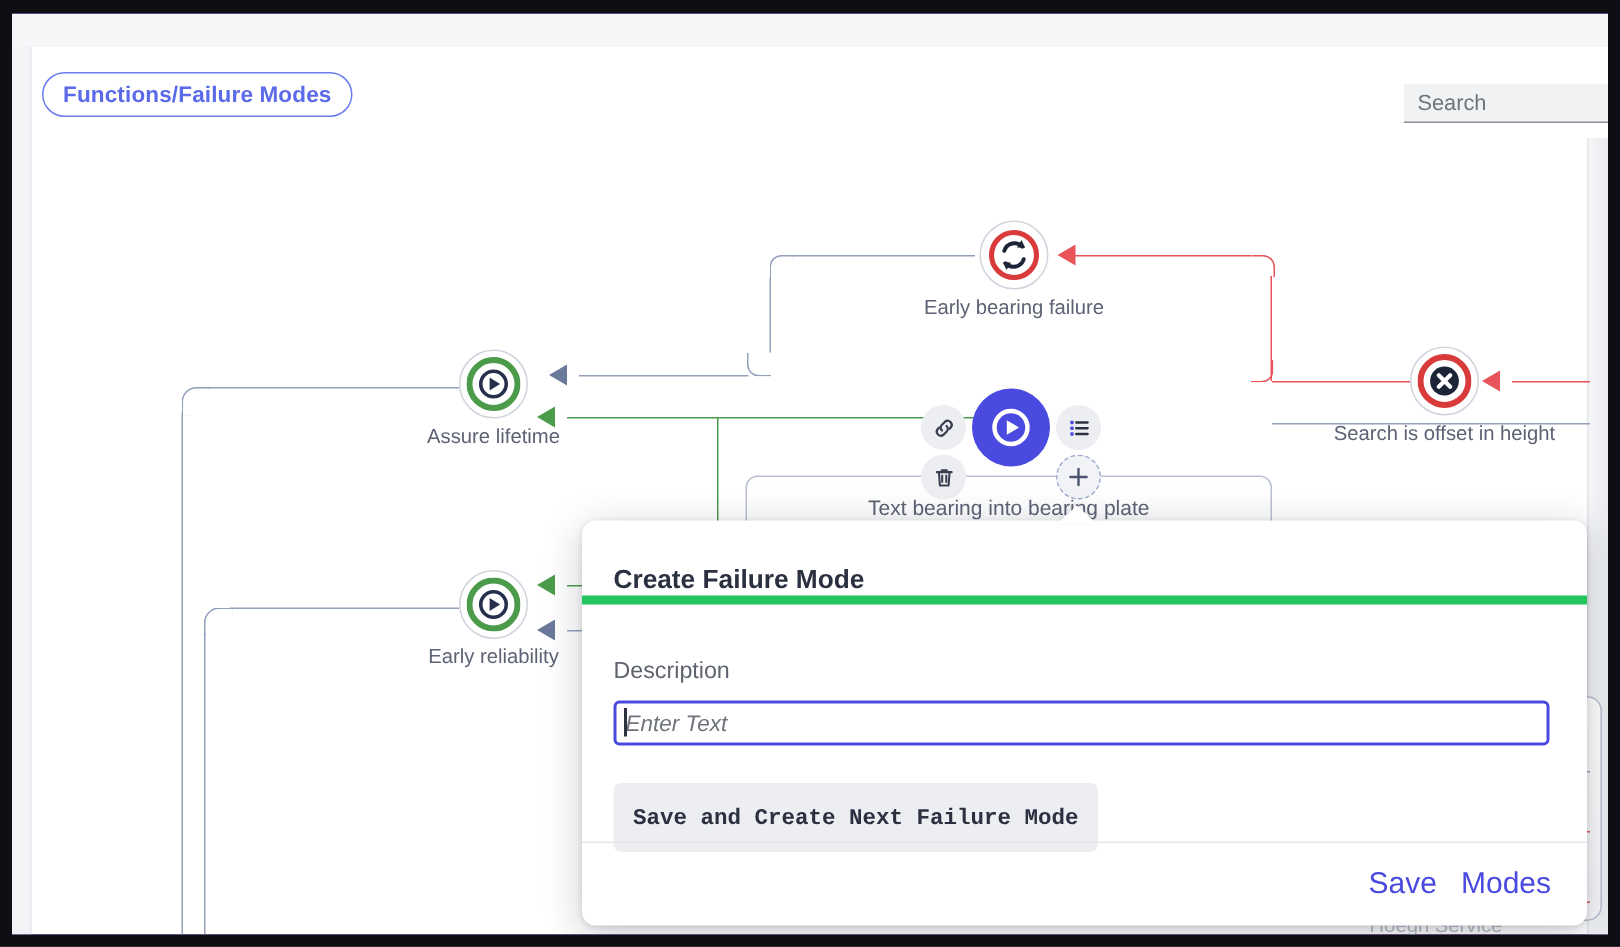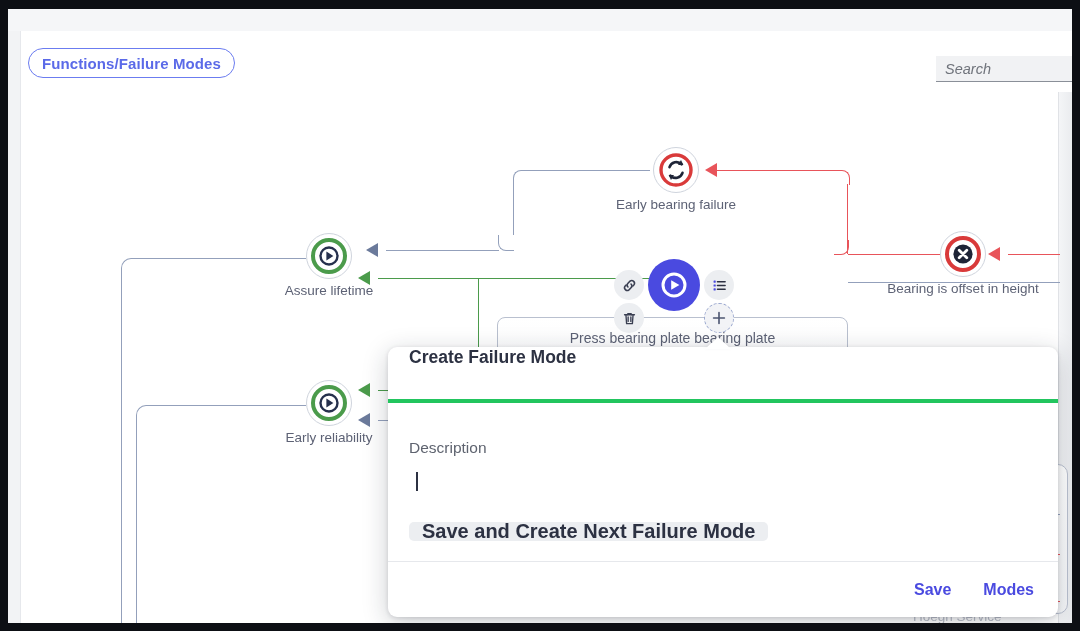--- a/index.html
+++ b/index.html
@@ -80,21 +80,20 @@
     width: 150px; height: 26px;
     background: #f1f2f4;
     border-bottom: 1px solid #8a8f98;
     box-sizing: border-box;
     display: flex;
     align-items: center;
   }
   .search-box .ph {
     margin-left: 9px;
     font-size: 14.5px;
-    font-style: italic;
     color: #6f737b;
   }
 
   
   .canvas {
     position: absolute;
     left: 0; top: 83px;
     width: 1064px; height: 531px;
     background: #ffffff;
     overflow: hidden;
@@ -239,24 +238,24 @@
     border-right: 13px solid transparent;
     border-bottom: 12px solid #ffffff;
     transform: translateX(-50%);
     z-index: 41;
     filter: drop-shadow(0 -2px 2px rgba(25,30,45,.10));
   }
   .dlg-header {
     position: absolute;
     left: 0; top: 0;
     width: 670px; height: 56px;
-    border-bottom: 4px solid #22c55e;
-    box-sizing: border-box;
-    display: flex;
-    align-items: flex-start;
+    border-bottom: 6px solid #22c55e;
+    box-sizing: border-box;
+    display: flex;
+    align-items: flex-end;
   }
   .dlg-title {
     margin-left: 21px;
     font-size: 17.5px;
     font-weight: bold;
     color: #2c3142;
   }
   .dlg-body {
     position: absolute;
     left: 0; top: 64px;
@@ -287,50 +286,50 @@
   .caret-bar {
     position: absolute;
     left: 28px; top: 61px;
     width: 1.5px; height: 19px;
     background: #2c3142;
     z-index: 3;
   }
   .dlg-secondary-btn {
     position: absolute;
     left: 21px; top: 111px;
-    height: 19px;
+    height: 46px;
     padding: 0 13px;
     display: flex;
     align-items: center;
     background: #eceef1;
     border: none;
     border-radius: 5px;
-    font-family: Liberation Sans, sans-serif;
-    font-size: 20px;
+    font-family: Liberation Mono, monospace;
+    font-size: 15px;
     font-weight: bold;
     color: #2c3142;
     cursor: pointer;
     white-space: nowrap;
   }
   .dlg-footer {
     position: absolute;
     left: 0; top: 214px;
     width: 670px; height: 56px;
     border-top: 1px solid #e6e8ec;
     box-sizing: border-box;
     display: flex;
     align-items: center;
     justify-content: flex-end;
   }
   .dlg-link {
-    font-size: 16px;
-    font-weight: bold;
+    font-size: 20px;
+    font-weight: normal;
     color: #4a4ae0;
     cursor: pointer;
-    margin-left: 32px;
+    margin-left: 16px;
   }
   .dlg-link:last-child { margin-right: 24px; }
 </style>
 </head>
 <body>
 
 <div id="frame">
   <div id="app">
 
     <div class="top-strip"></div>
@@ -384,21 +383,21 @@
       <div class="ln v c-gray" style="left:113px; top:183px; height:348px;"></div>
 
       <div class="elbow" style="left:128px; top:313px; width:18px; height:18px; border-left:1.6px solid #93a0bb; border-top:1.6px solid #93a0bb; border-top-left-radius:10px;"></div>
       <div class="ln h c-gray" style="left:145px; top:313px; width:153px;"></div>
       <div class="ln v c-gray" style="left:128px; top:330px; height:201px;"></div>
 
       <div class="ln h c-gray" style="left:370px; top:328px; width:100px;"></div>
       <div class="arrow left" style="left:350px; top:321px; border-right-color:#6b7a9b;"></div>
 
       <div class="activity-box" style="left:489px; top:225px; width:351px; height:90px;">
-        <span class="t">Press bearing plate bearing plate</span>
+        <span class="t">Text bearing into bearing plate</span>
       </div>
 
       <div class="activity-box" style="left:420px; top:372px; width:640px; height:150px; border-radius:10px;"></div>
 
       <span class="ghost-text" style="left:905px; top:517px;">Hoegh Service</span>
 
       <div class="ln h c-gray" style="left:1000px; top:422px; width:52px;"></div>
       <div class="ln h c-red" style="left:1000px; top:462px; width:52px;"></div>
       <div class="ln h c-red" style="left:1000px; top:509px; width:52px;"></div>
 
@@ -431,21 +430,21 @@
 
       <div class="node" style="left:932px; top:139px; width:46px; height:46px;">
         <div class="ring">
           <svg width="36" height="36" viewBox="0 0 36 36">
             <circle cx="18" cy="18" r="16" fill="none" stroke="#d93a3a" stroke-width="4"></circle>
             <circle cx="18" cy="18" r="11" fill="#ffffff"></circle>
             <circle cx="18" cy="18" r="9.6" fill="#1e2437"></circle>
             <path d="M14.2 14.2 L21.8 21.8 M21.8 14.2 L14.2 21.8" stroke="#ffffff" stroke-width="2.8" stroke-linecap="round"></path>
           </svg>
         </div>
-        <span class="label">Bearing is offset in height</span>
+        <span class="label">Search is offset in height</span>
       </div>
 
       <div class="node" style="left:298px; top:288px; width:46px; height:46px;">
         <div class="ring green">
           <svg width="36" height="36" viewBox="0 0 36 36">
             <circle cx="18" cy="18" r="16" fill="none" stroke="#4b9b4b" stroke-width="4"></circle>
             <circle cx="18" cy="18" r="11" fill="#ffffff"></circle>
             <circle cx="18" cy="18" r="8.5" fill="none" stroke="#26304d" stroke-width="2.4"></circle>
             <path d="M15.4 13.6 L22.4 18 L15.4 22.4 Z" fill="#26304d"></path>
           </svg>
@@ -508,20 +507,21 @@
     <div class="dialog-caret"></div>
     <div class="dialog">
 
       <div class="dlg-header">
         <span class="dlg-title">Create Failure Mode</span>
       </div>
 
       <div class="dlg-body">
         <span class="dlg-field-label">Description</span>
         <span class="caret-bar"></span>
+        <input class="dlg-input" type="text" placeholder="Enter Text" style="">
         <button class="dlg-secondary-btn">Save and Create Next Failure Mode</button>
       </div>
 
       <div class="dlg-footer">
         <span class="dlg-link">Save</span>
         <span class="dlg-link">Modes</span>
       </div>
 
     </div>
 

